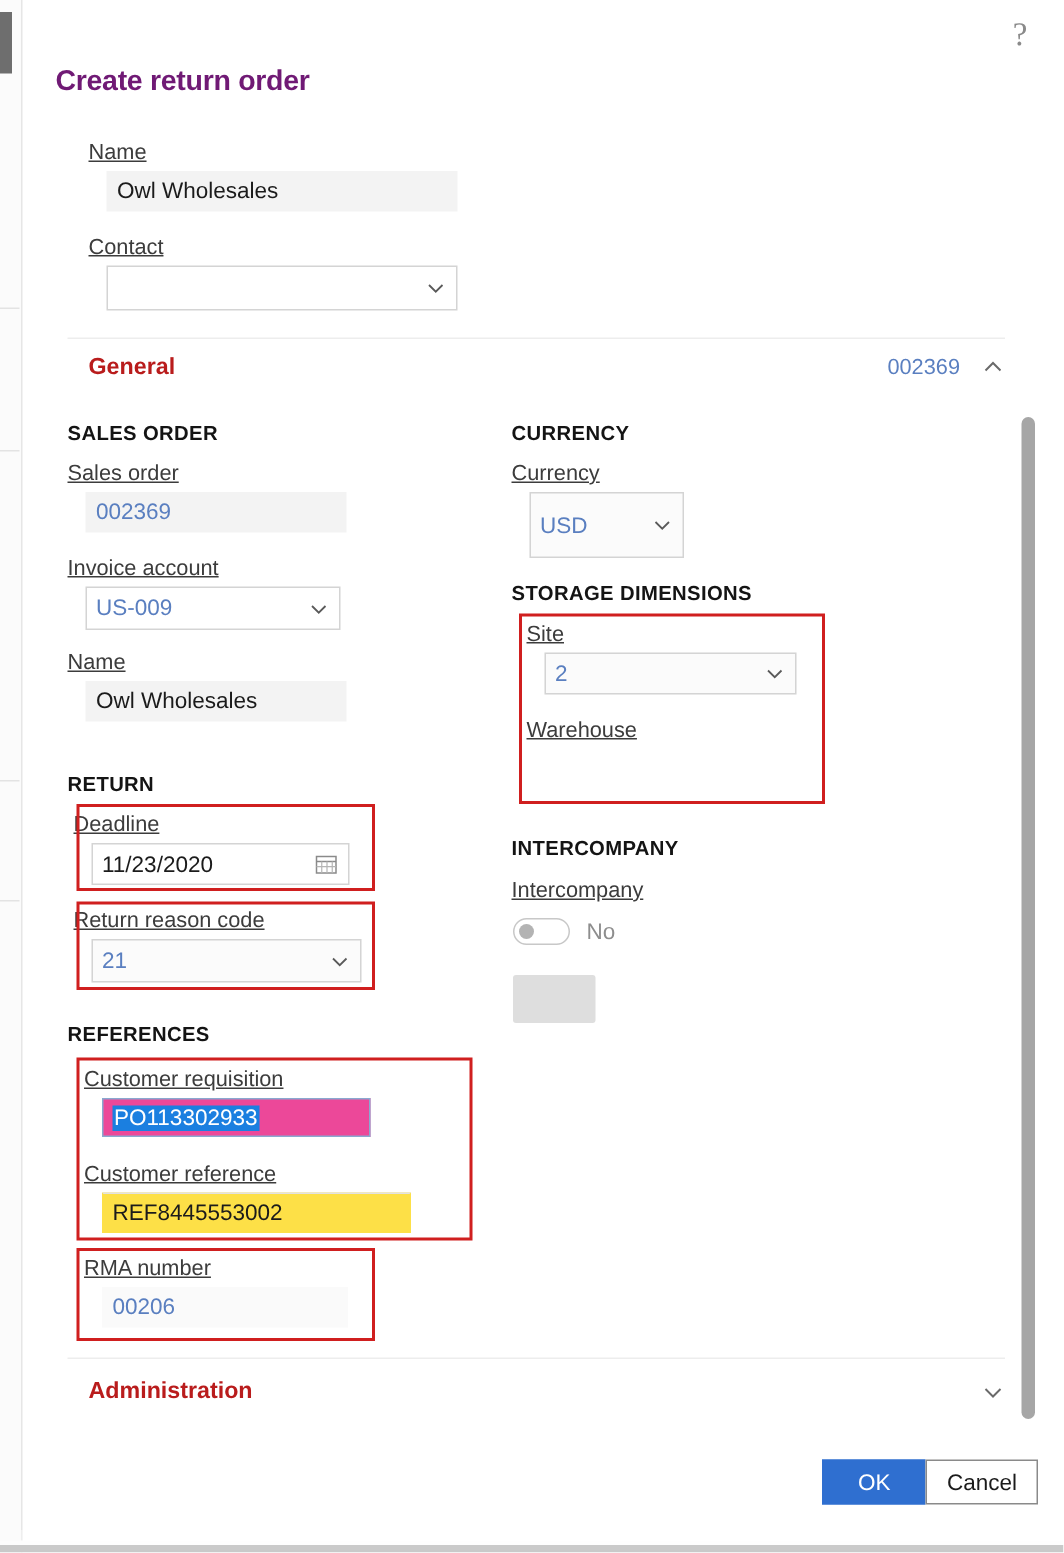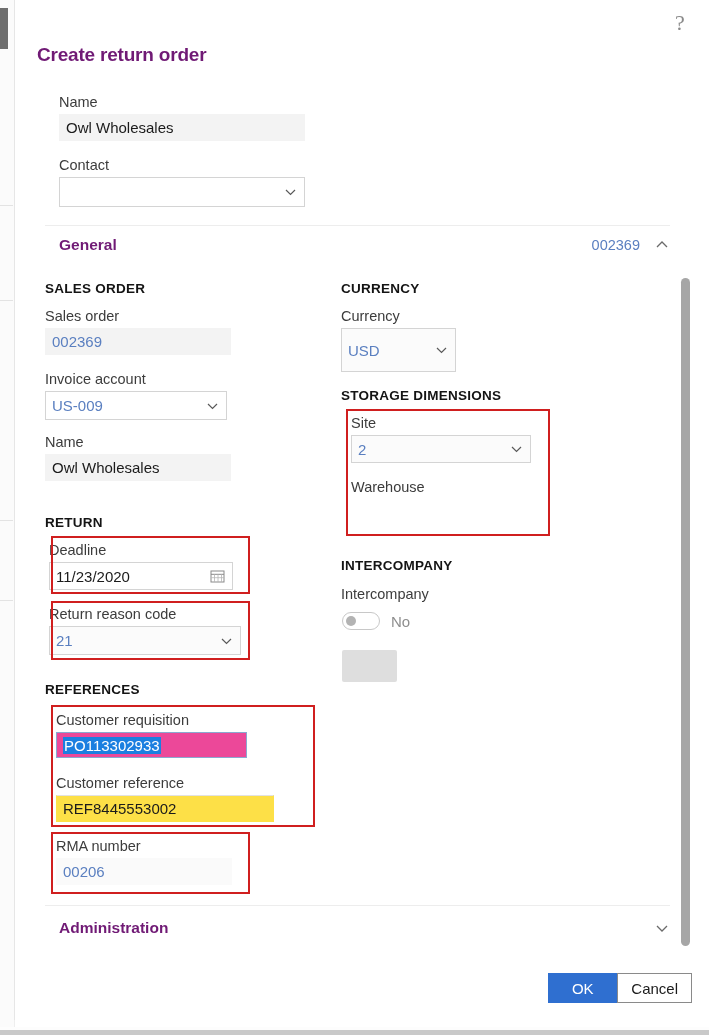--- a/index.html
+++ b/index.html
@@ -83,30 +83,32 @@
     color: #701a75;
   }
 
   
   .fld-label {
     font-size: 14.5px;
     color: #3c3c3c;
     line-height: 17px;
     margin-bottom: 3px;
     white-space: nowrap;
+    text-decoration: underline;
   }
   .fld-box {
     box-sizing: border-box;
     height: 27px;
     display: flex;
     align-items: center;
     padding: 0 6px;
     font-size: 15px;
     color: #1b1b1b;
     position: relative;
+    margin-left: 12px;
   }
   
   .fld-flat {
     background: #f3f3f3;
     border: 1px solid transparent;
   }
   
   .fld-combo {
     background: #fbfbfb;
     border: 1px solid #d4d4d4;
@@ -159,21 +161,21 @@
     left: 44px;
     width: 611px;
     display: flex;
     align-items: center;
     justify-content: space-between;
     cursor: pointer;
   }
   .acc-title {
     font-size: 15.5px;
     font-weight: 600;
-    color: #701a75;
+    color: #b91c1c;
   }
   .acc-right {
     display: flex;
     align-items: center;
     gap: 14px;
   }
   .acc-badge {
     font-size: 14.5px;
     color: #5a7fc0;
   }

